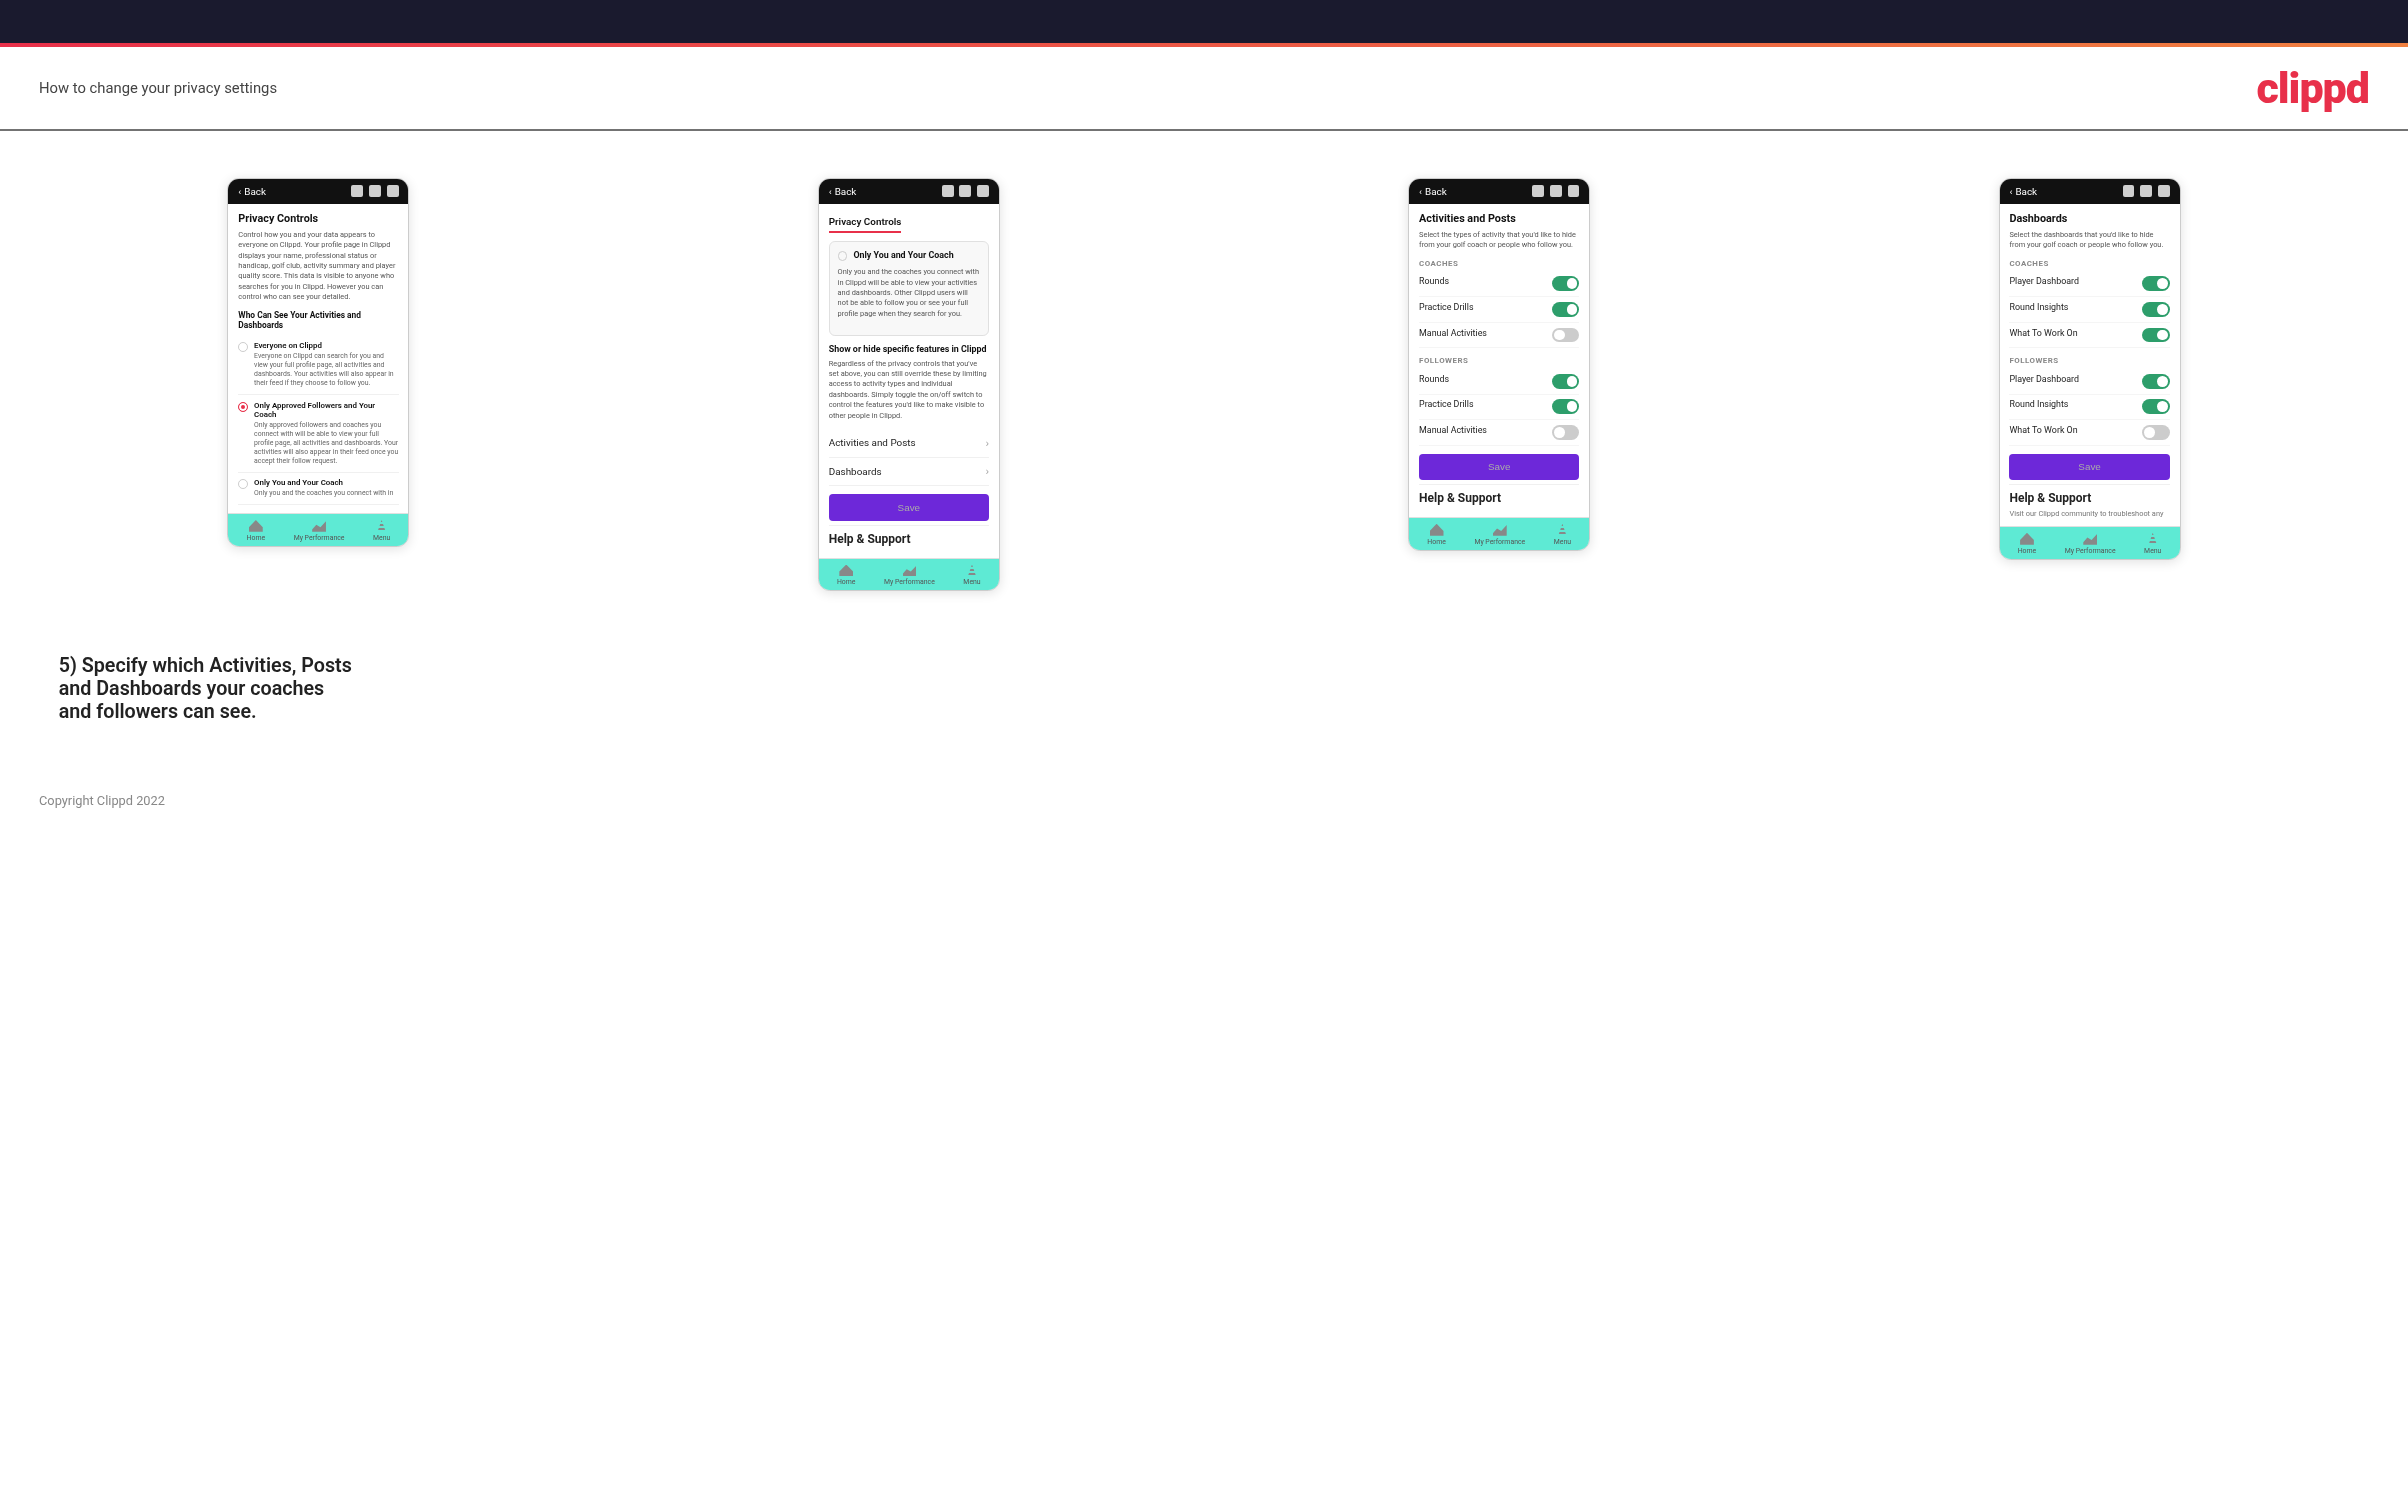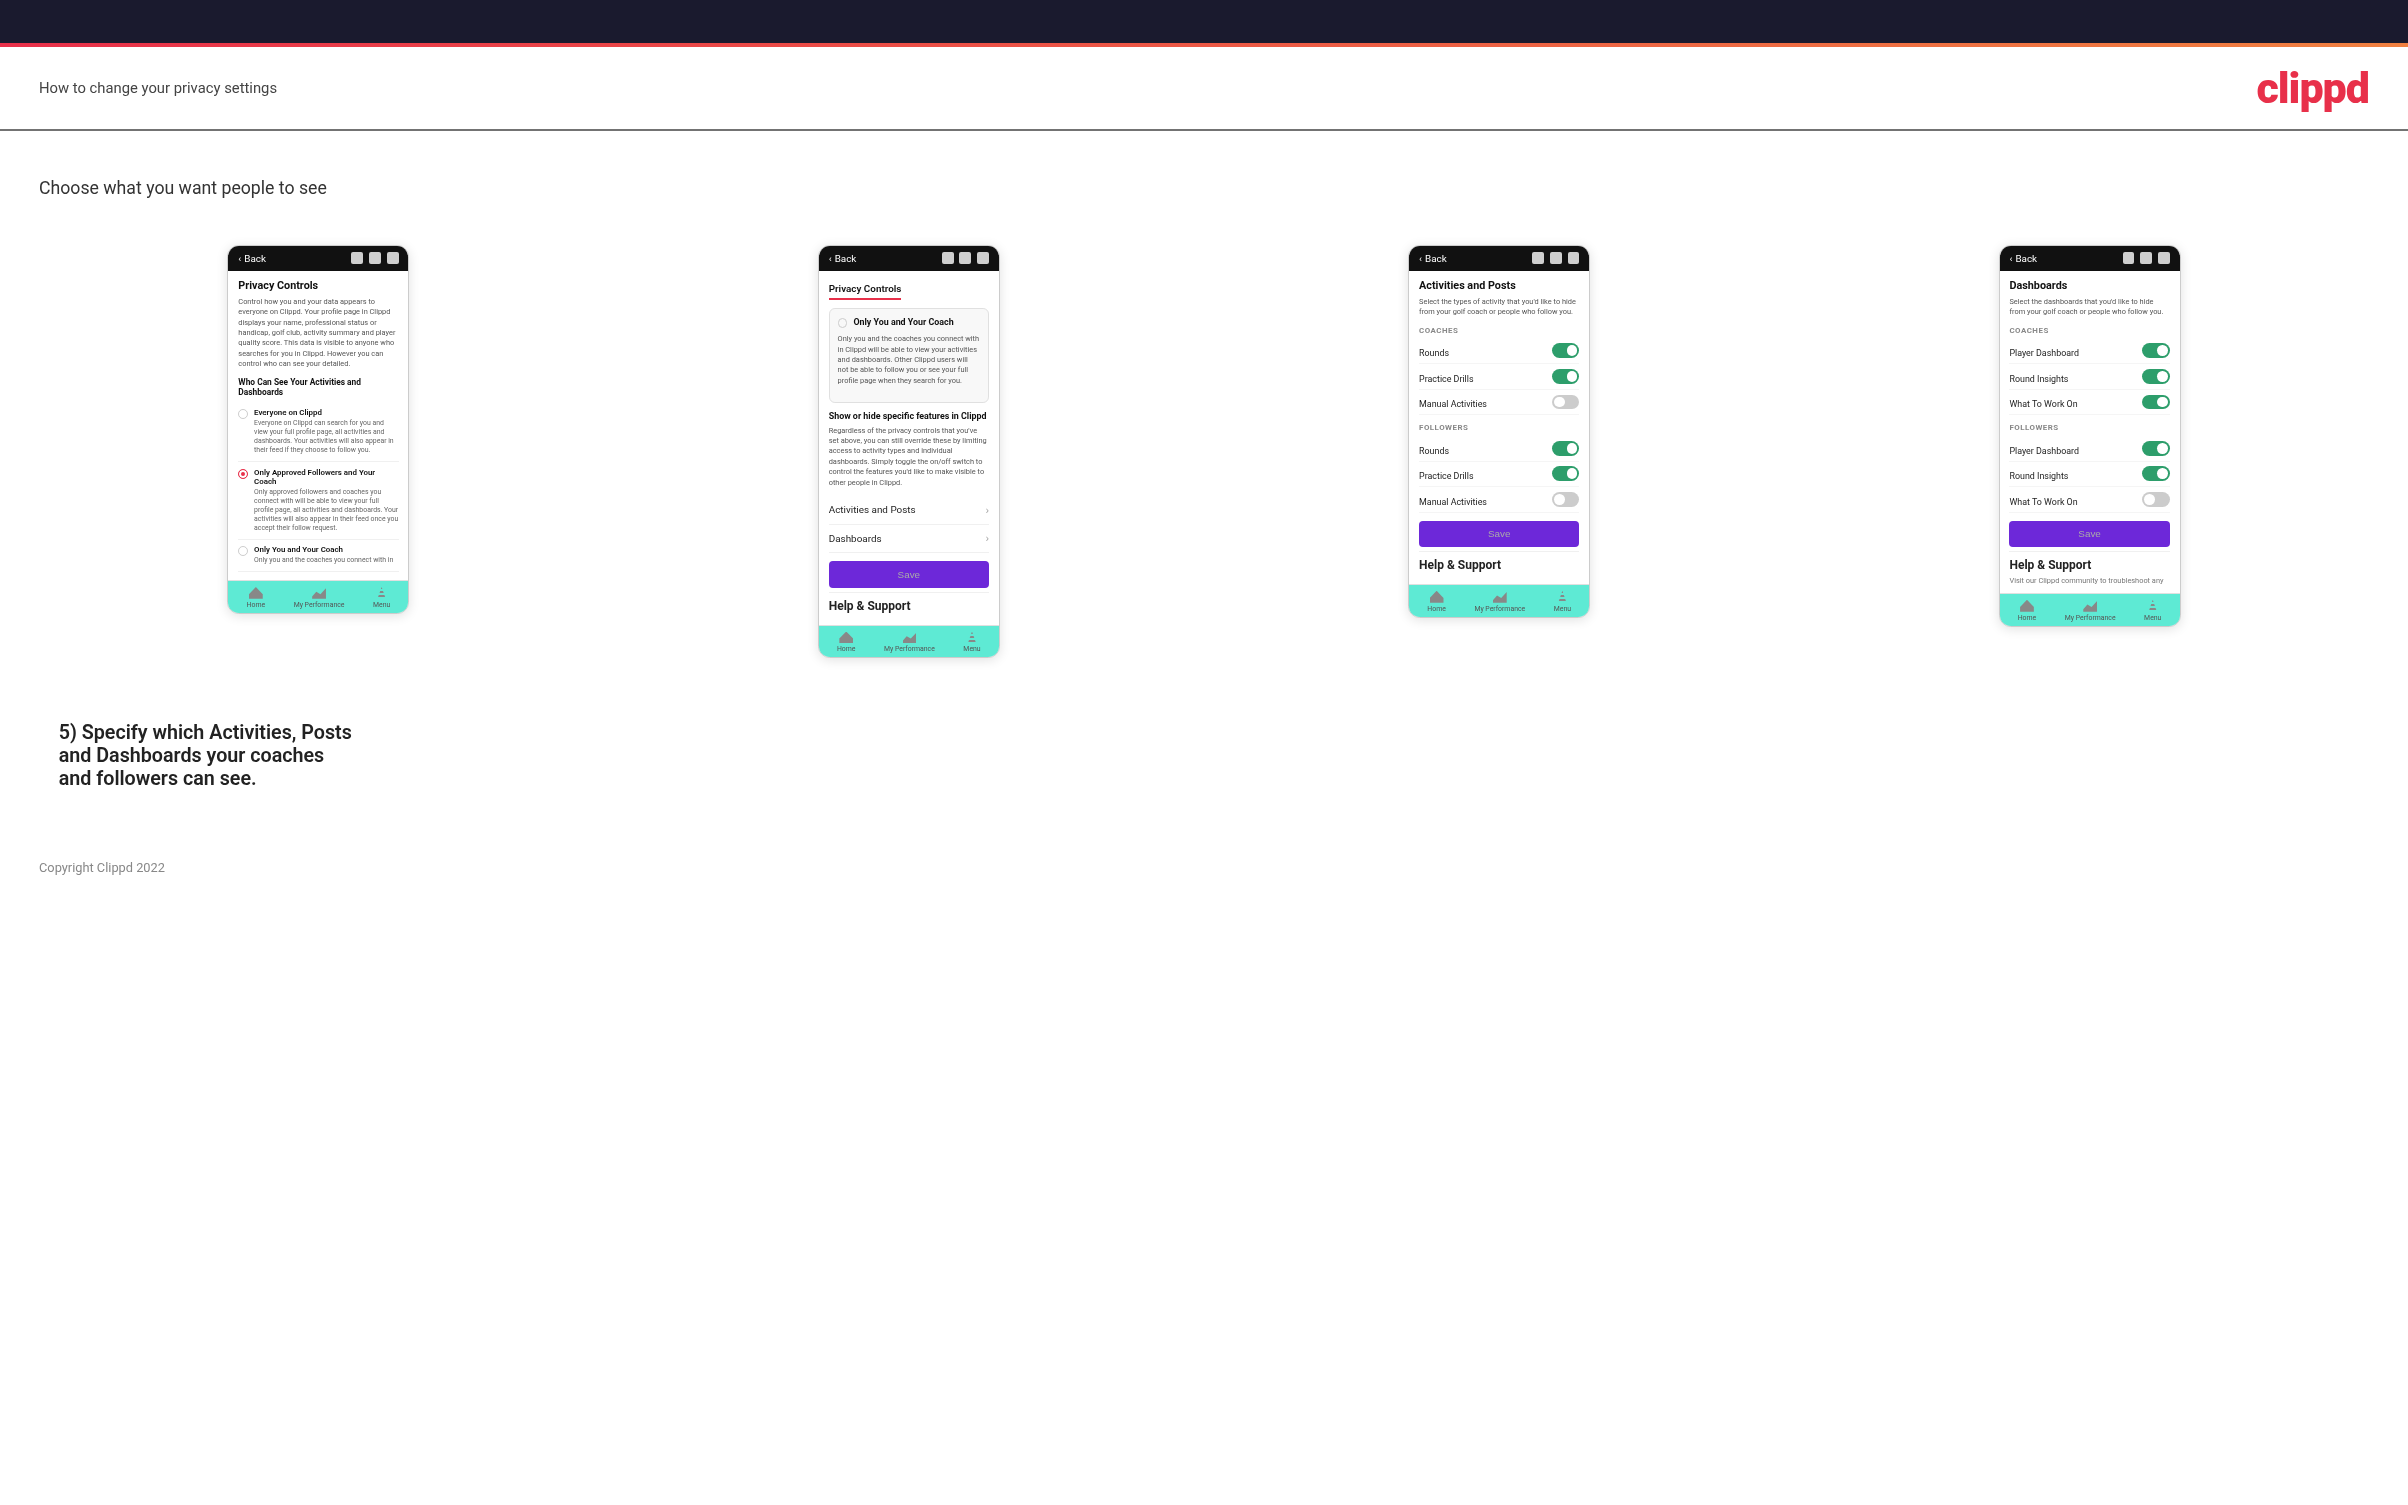--- a/index.html
+++ b/index.html
@@ -155,21 +155,21 @@
     .radio-desc {
       font-size: 6.9px;
       color: #666;
       line-height: 1.3;
     }
 
     
     .toggle-row {
       display: flex;
       justify-content: space-between;
-      align-items: flex-end;
+      align-items: flex-start;
       padding: 4.9px 0;
       border-bottom: 1px solid #f5f5f5;
     }
     .toggle-label {
       font-size: 8.9px;
       color: #222;
     }
     .toggle {
       width: 27.6px;
       height: 14.8px;
@@ -341,21 +341,20 @@
 <div class="top-bar">
   <div class="top-bar-gradient"></div>
 </div>
 
 <div class="header-section">
   <span class="header-breadcrumb">How to change your privacy settings</span>
   <span class="logo">clippd</span>
 </div>
 
 <div class="main-content">
-  <div class="page-subtitle">Choose what you want people to see</div>
 
   <div class="screenshots-grid">
 
     <div class="phone-col">
       <div class="phone-mock">
 
         <div class="phone-nav-bar">
           <div class="back-btn">
             <span>‹</span>
             <span>Back</span>

